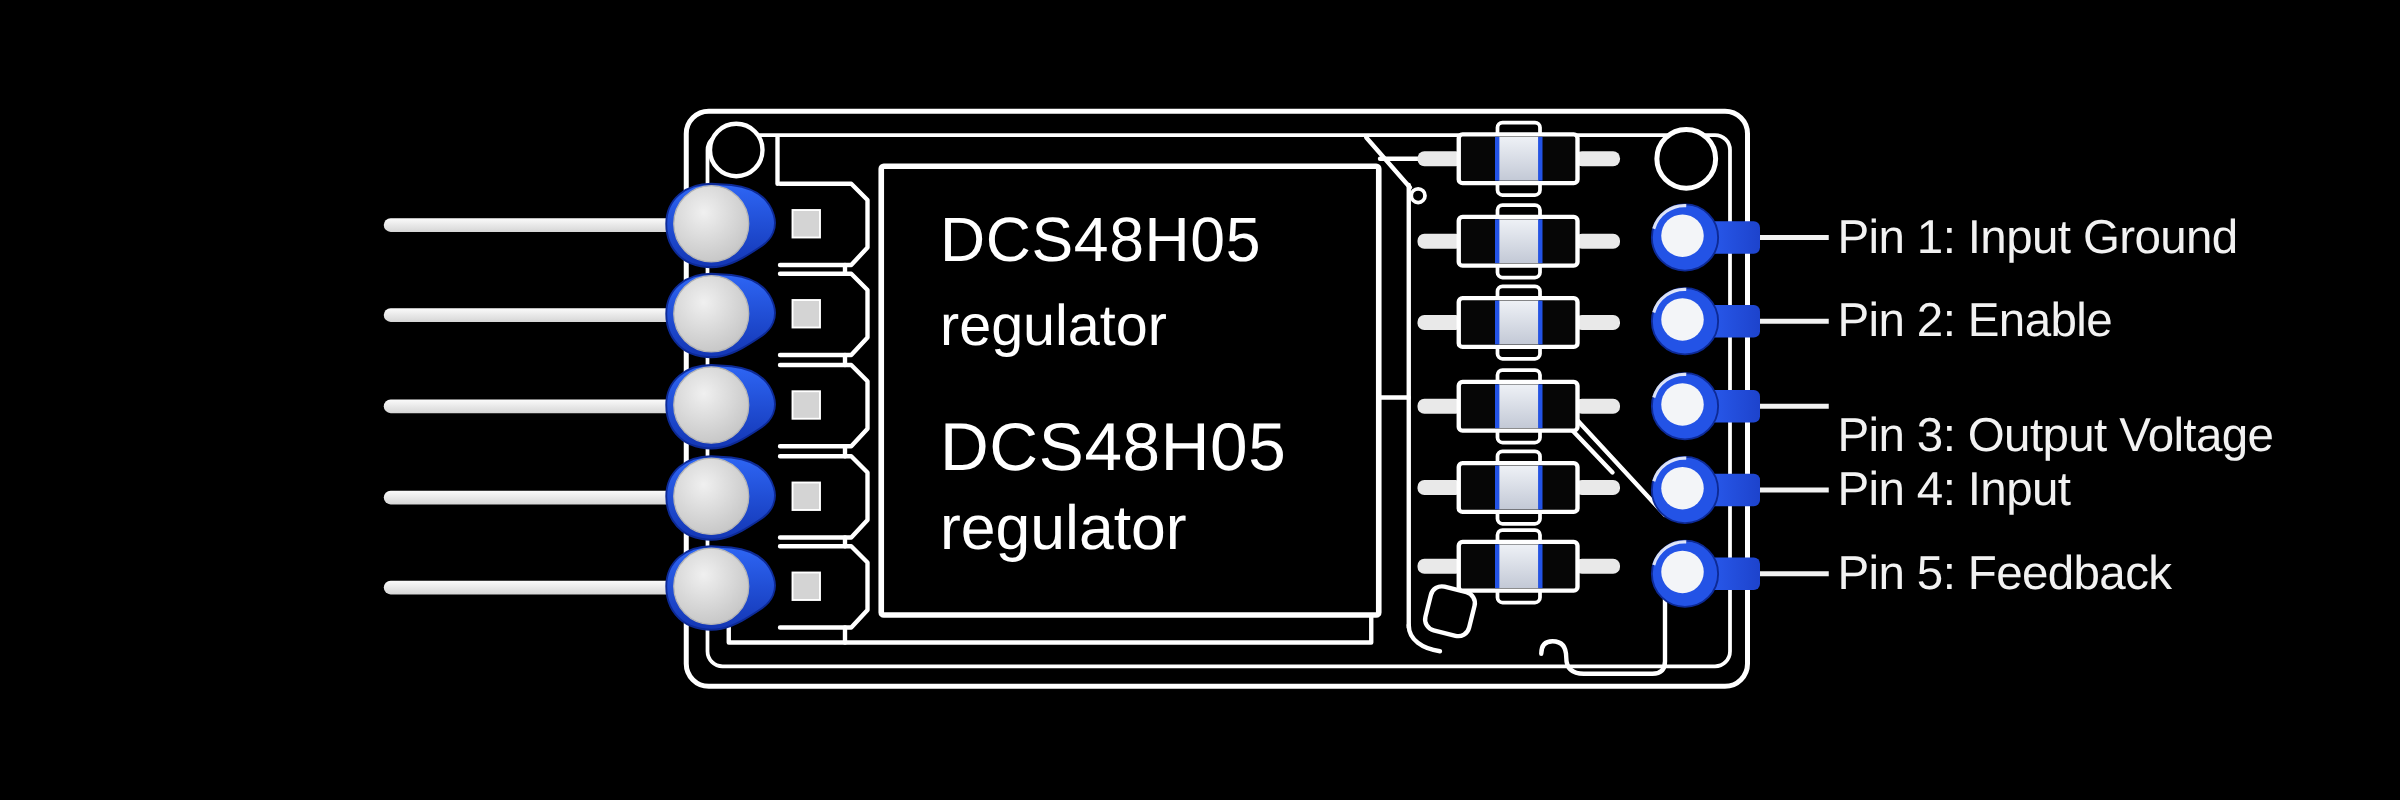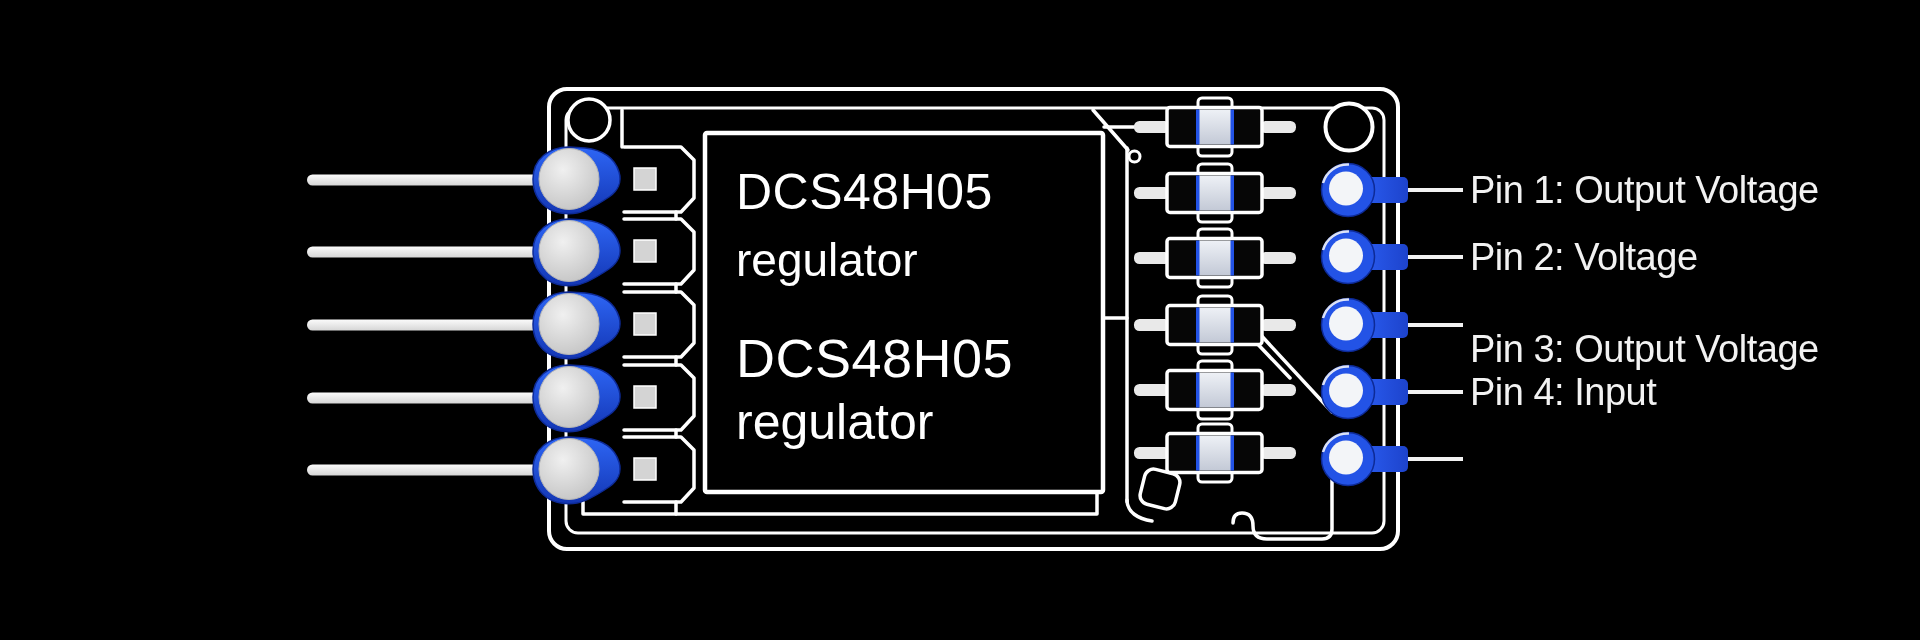--- a/index.html
+++ b/index.html
@@ -2,21 +2,21 @@
 <html style="--background: #000000; --line_white: #ffffff; --accent_blue: #2353e6; --accent_blue_dark: #0d2a96; --pad_gray: #d9d9d9; --label_text: #f2f2f2;"><head>
 <meta charset="utf-8">
 <style>
   html,body{margin:0;padding:0;background:#000;}
   .stage{
     position:relative;width:1920px;height:640px;background:var(--background,#000);
     overflow:hidden;font-family:"Liberation Sans",sans-serif;
   }
   .board-svg{position:absolute;left:0;top:0;}
   .ic-line{
-    position:absolute;left:736px;color:#fff;white-space:nowrap;
+    position:absolute;left:752px;color:#fff;white-space:nowrap;
     font-family:"Liberation Sans",sans-serif;letter-spacing:.5px;
   }
   .ic-line.l1{top:164px;font-size:50px;line-height:56px;}
   .ic-line.l2{top:234px;font-size:46px;line-height:52px;letter-spacing:0;}
   .ic-line.l3{top:328px;font-size:54px;line-height:60px;}
   .ic-line.l4{top:394px;font-size:50px;line-height:56px;letter-spacing:0;}
   .pin-label{
     position:absolute;left:1470px;height:48px;line-height:48px;font-size:38px;
     color:#f2f2f2;letter-spacing:-.5px;white-space:nowrap;
     font-family:"Liberation Sans",sans-serif;
@@ -128,18 +128,19 @@
     <use href="#pinUnit" transform="translate(0,325)"></use>
     <use href="#pinUnit" transform="translate(0,392)"></use>
     <use href="#pinUnit" transform="translate(0,459)"></use>
   </svg>
 
   <div class="ic-line l1">DCS48H05</div>
   <div class="ic-line l2">regulator</div>
   <div class="ic-line l3">DCS48H05</div>
   <div class="ic-line l4">regulator</div>
 
-  <div class="pin-label p1">Pin 1: Output Voltage</div>
-  <div class="pin-label p2">Pin 2: Voltage</div>
+  <div class="pin-label p1">Pin 1: Input Ground</div>
+  <div class="pin-label p2">Pin 2: Enable</div>
   <div class="pin-label p3">Pin 3: Output Voltage</div>
   <div class="pin-label p4">Pin 4: Input</div>
+  <div class="pin-label p5">Pin 5: Feedback</div>
 
 </div>
 
 </body></html>

